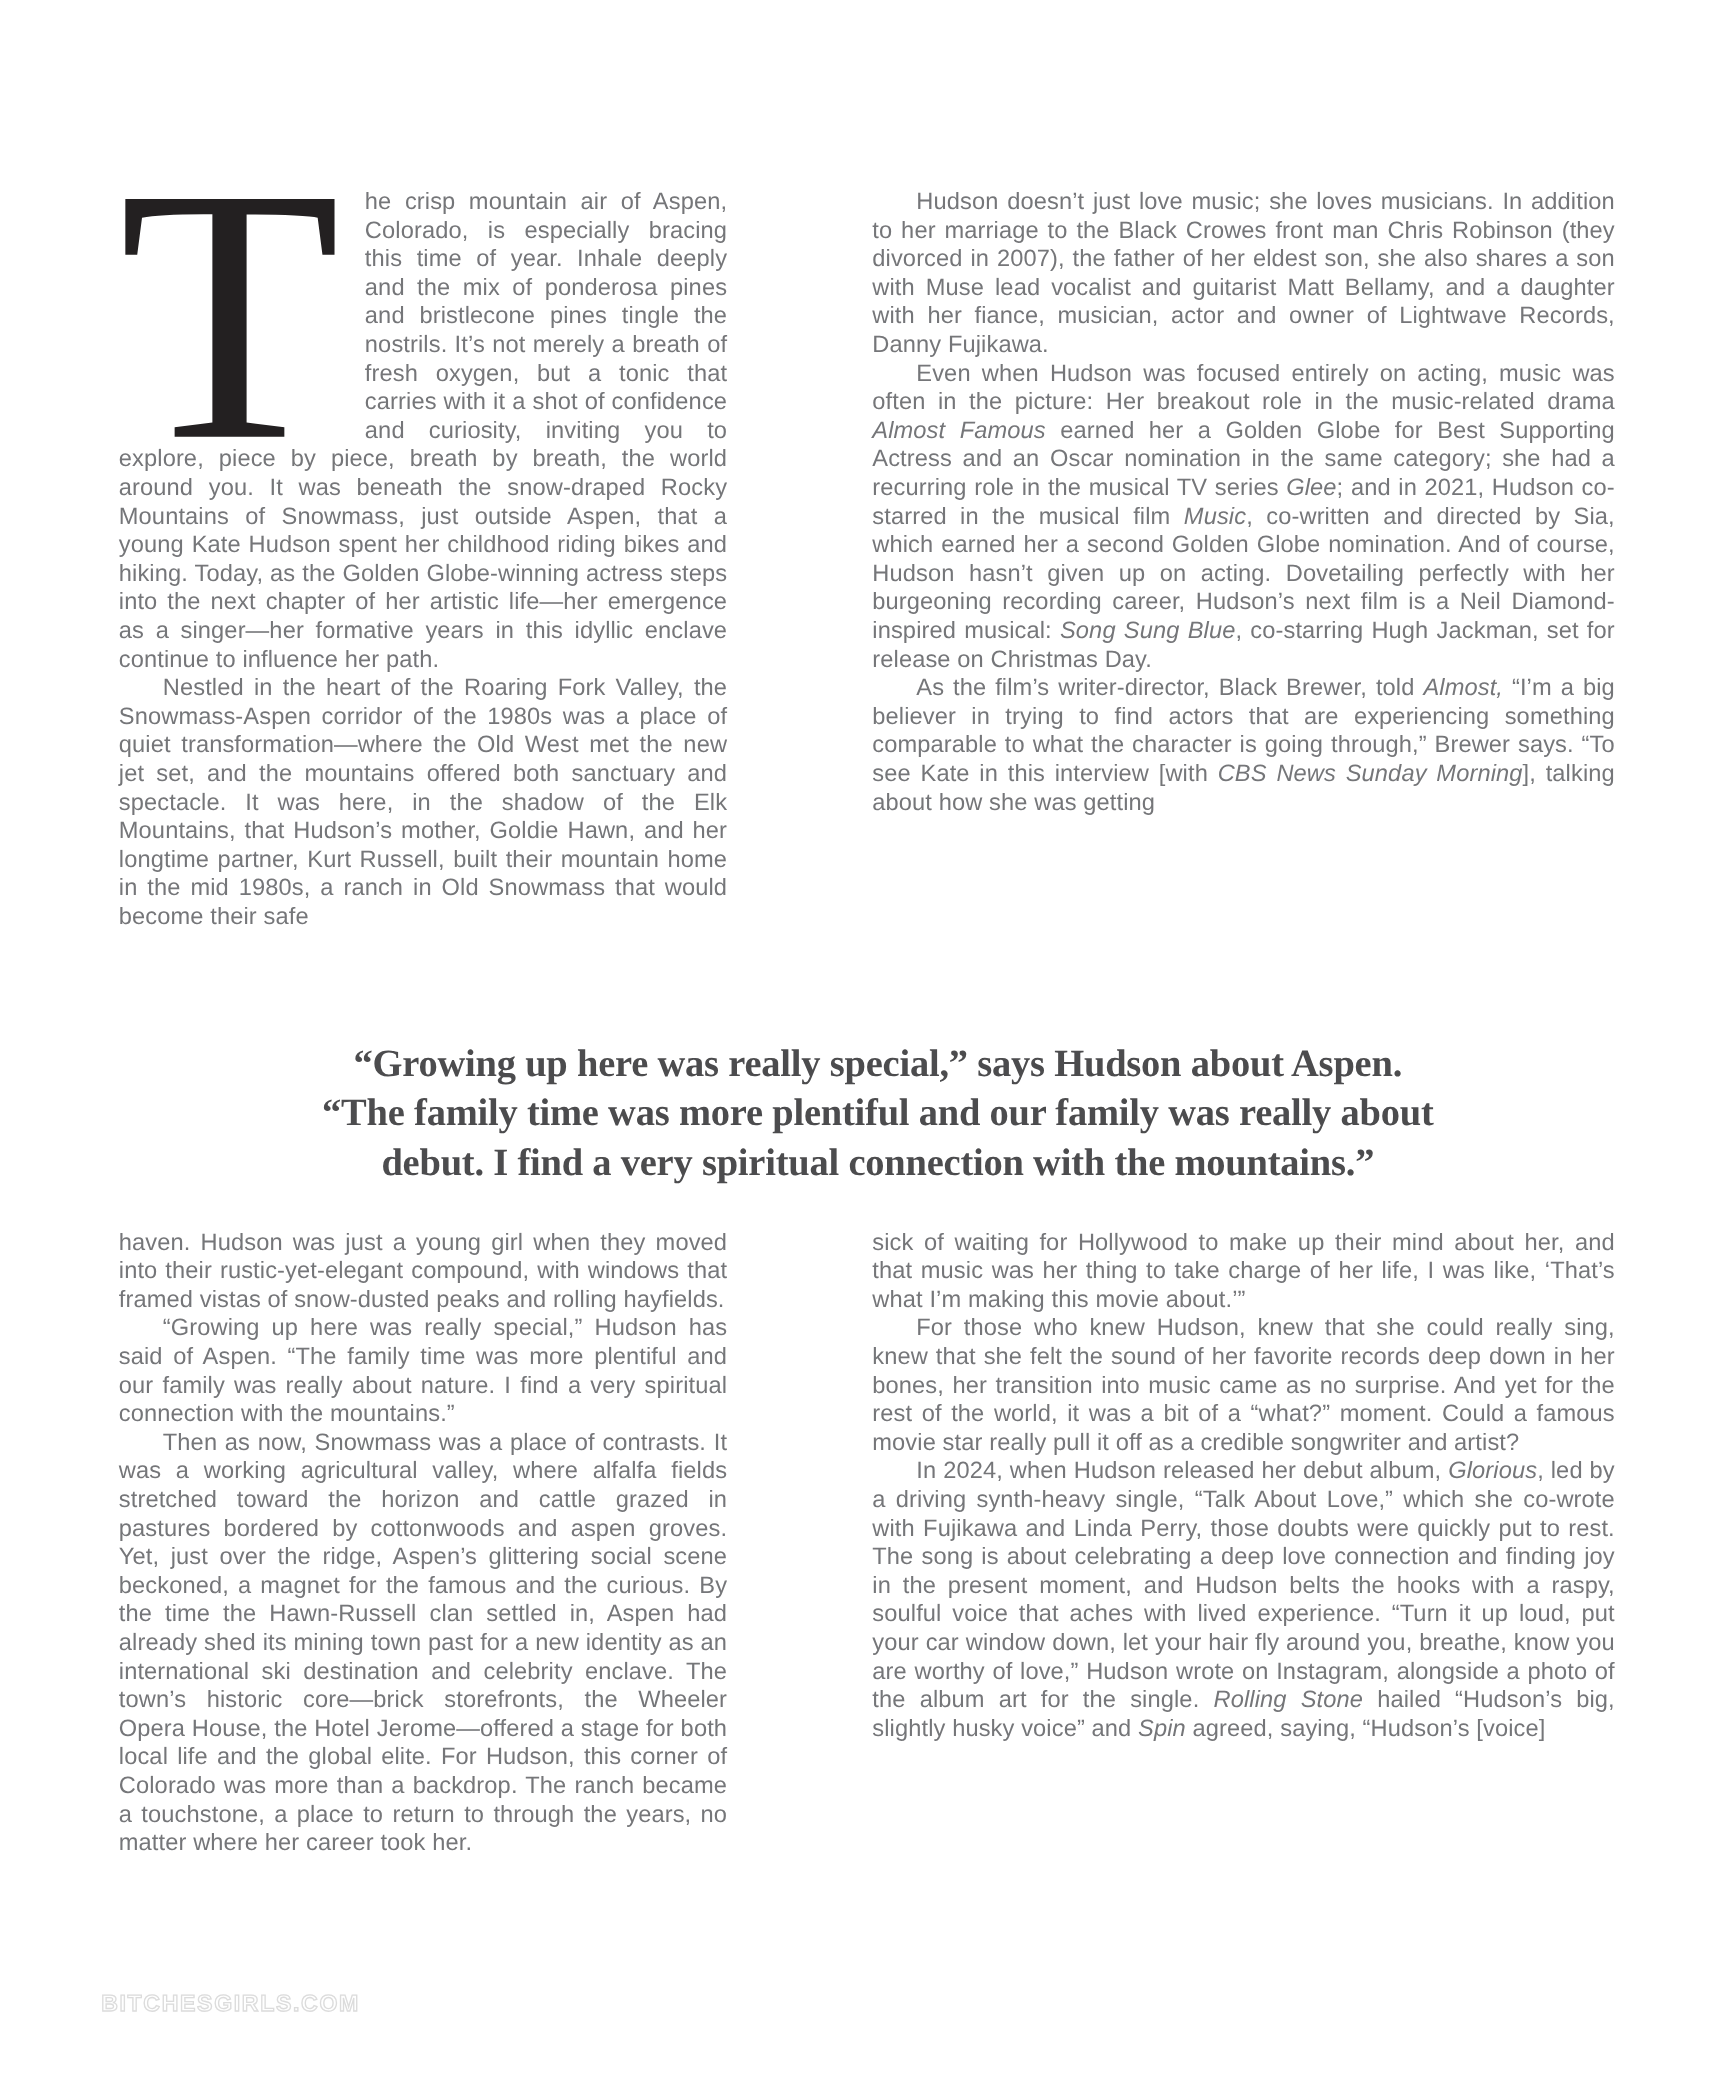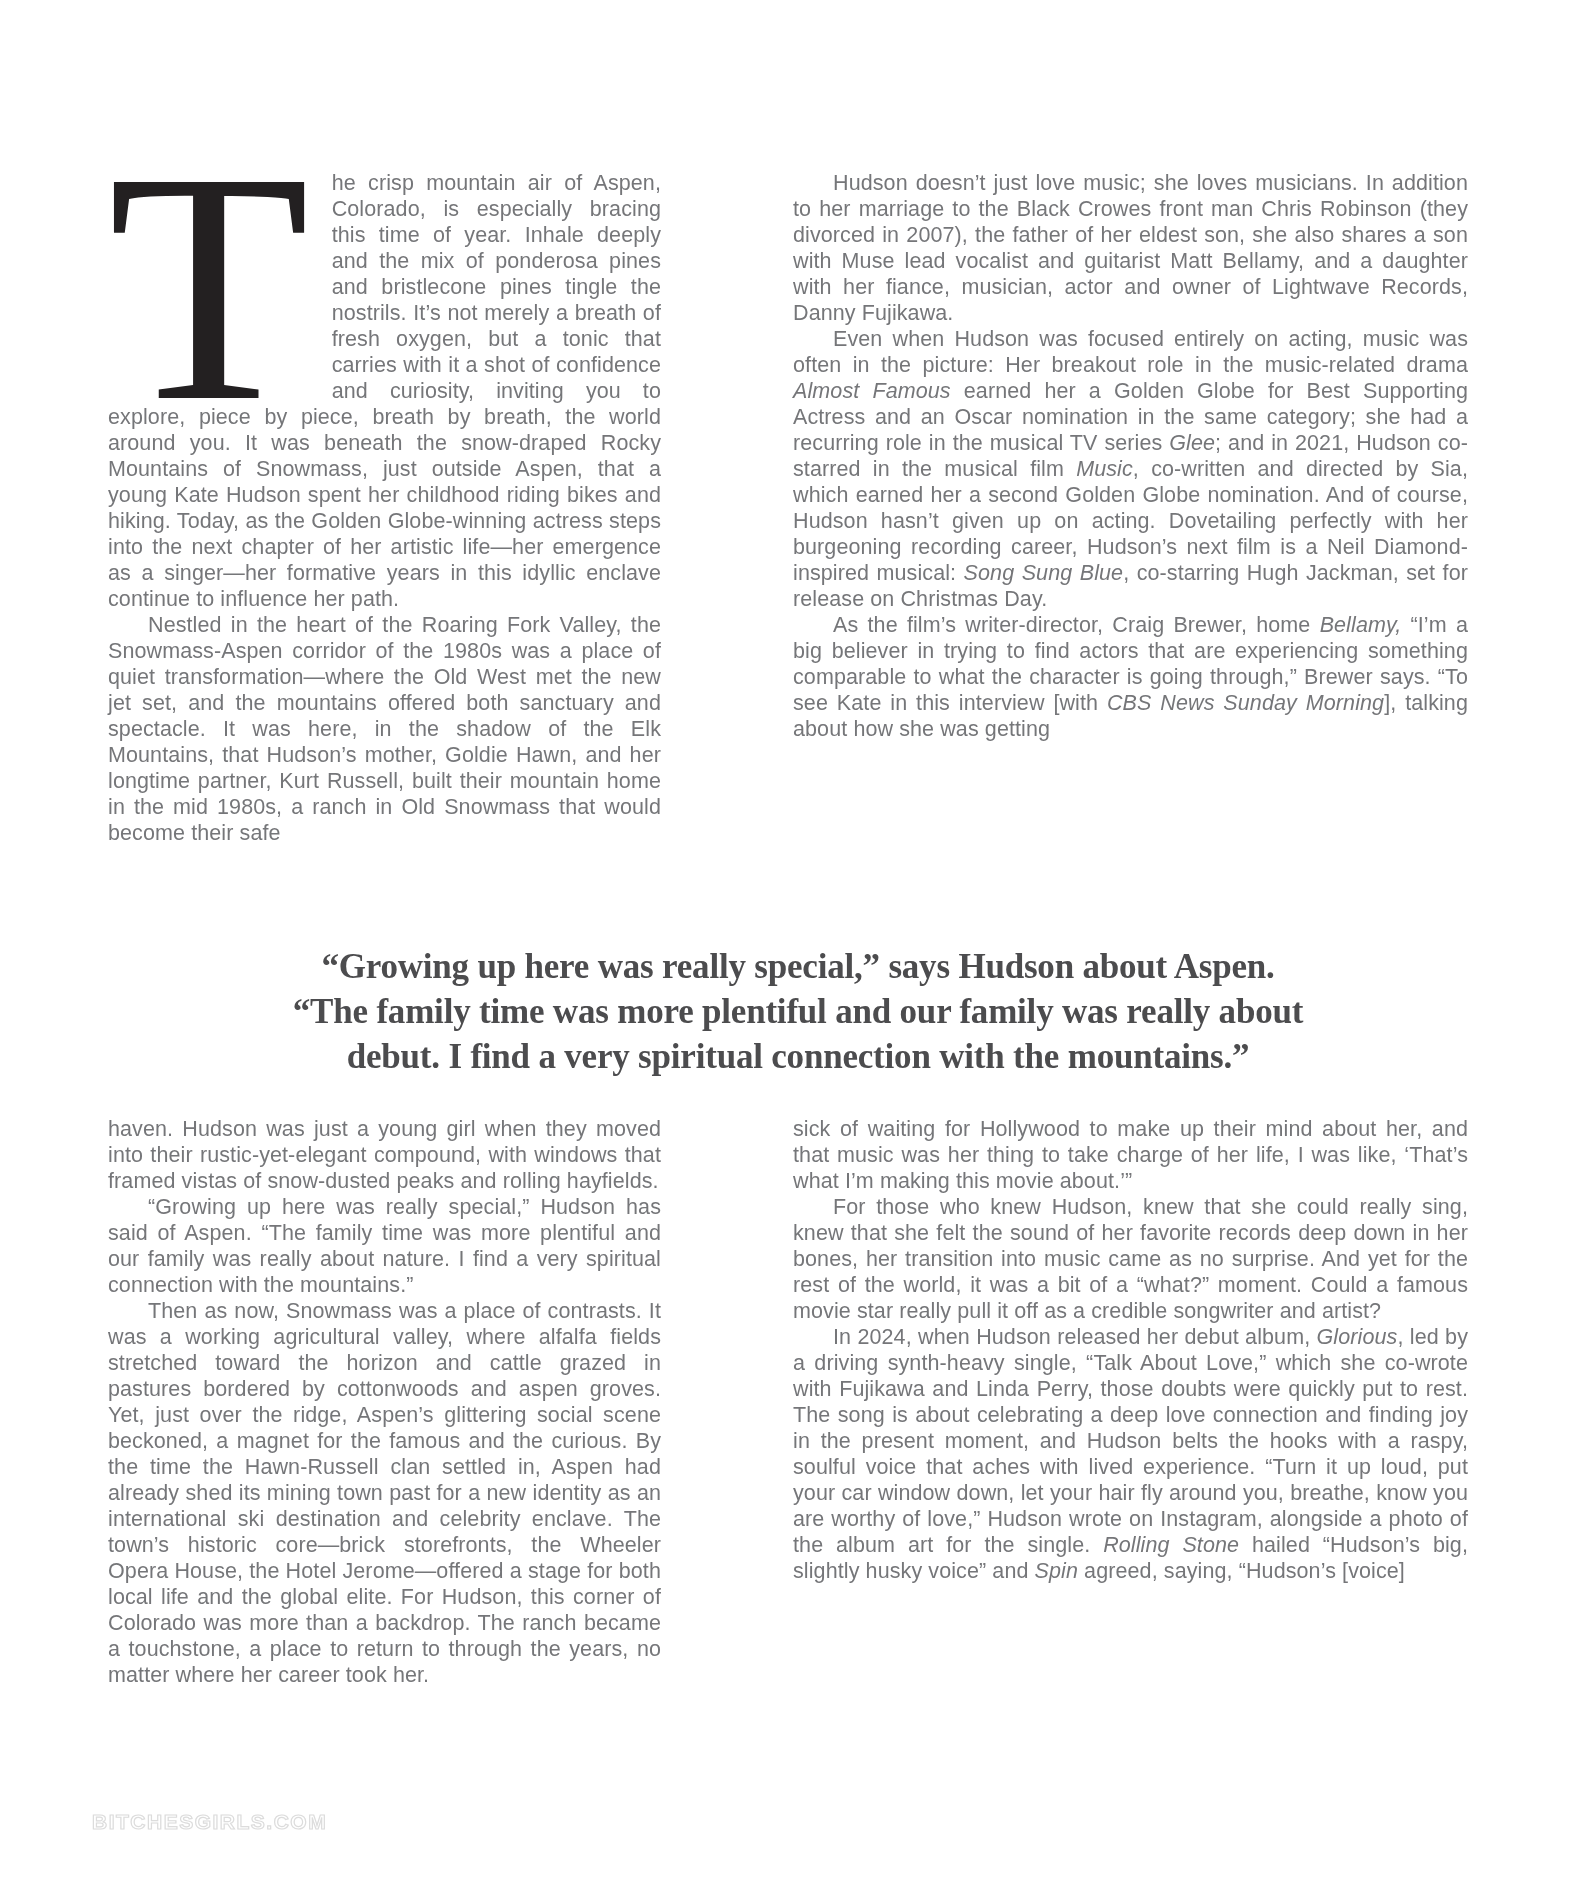--- a/index.html
+++ b/index.html
@@ -110,21 +110,21 @@
 <div class="page">
 
   <div class="columns top">
     <div class="col">
       <p><span class="dropcap">T</span><span><span>he crisp mountain air of Aspen, Colorado, is especially bracing this time of year. Inhale deeply and the mix of ponderosa pines and bristlecone pines tingle the nostrils. It’s not merely a breath of fresh oxygen, but a tonic that carries with it a shot of confidence and curiosity, inviting you to explore, piece by piece, breath by breath, the world around you. It was beneath the snow-draped Rocky Mountains of Snowmass, just outside Aspen, that a young Kate Hudson spent her childhood riding bikes and hiking. Today, as the Golden Globe-winning actress steps into the next chapter of her artistic life—her emergence as a singer—her formative years in this idyllic enclave continue to influence her path.</span></span></p>
       <p class="indent"><span>Nestled in the heart of the Roaring Fork Valley, the Snowmass-Aspen corridor of the 1980s was a place of quiet transformation—where the Old West met the new jet set, and the mountains offered both sanctuary and spectacle. It was here, in the shadow of the Elk Mountains, that Hudson’s mother, Goldie Hawn, and her longtime partner, Kurt Russell, built their mountain home in the mid 1980s, a ranch in Old Snowmass that would become their safe</span></p>
     </div>
     <div class="col">
       <p class="indent"><span>Hudson doesn’t just love music; she loves musicians. In addition to her marriage to the Black Crowes front man Chris Robinson (they divorced in 2007), the father of her eldest son, she also shares a son with Muse lead vocalist and guitarist Matt Bellamy, and a daughter with her fiance, musician, actor and owner of Lightwave Records, Danny Fujikawa.</span></p>
       <p class="indent"><span>Even when Hudson was focused entirely on acting, music was often in the picture: Her breakout role in the music-related drama </span><em>Almost Famous</em><span> earned her a Golden Globe for Best Supporting Actress and an Oscar nomination in the same category; she had a recurring role in the musical TV series </span><em>Glee</em><span>; and in 2021, Hudson co-starred in the musical film </span><em>Music</em><span>, co-written and directed by Sia, which earned her a second Golden Globe nomination. And of course, Hudson hasn’t given up on acting. Dovetailing perfectly with her burgeoning recording career, Hudson’s next film is a Neil Diamond-inspired musical: </span><em>Song Sung Blue</em><span>, co-starring Hugh Jackman, set for release on Christmas Day.</span></p>
-      <p class="indent"><span>As the film’s writer-director, Craig Brewer, home </span><em>Bellamy,</em><span> “I’m a big believer in trying to find actors that are experiencing something comparable to what the character is going through,” Brewer says. “To see Kate in this interview [with </span><em>CBS News Sunday Morning</em><span>], talking about how she was getting</span></p>
+      <p class="indent"><span>As the film’s writer-director, Black Brewer, told </span><em>Almost,</em><span> “I’m a big believer in trying to find actors that are experiencing something comparable to what the character is going through,” Brewer says. “To see Kate in this interview [with </span><em>CBS News Sunday Morning</em><span>], talking about how she was getting</span></p>
     </div>
   </div>
 
   <div class="pullquote">
     <span class="pq-line">“Growing up here was really special,” says Hudson about Aspen.</span>
     <span class="pq-line">“The family time was more plentiful and our family was really about</span>
     <span class="pq-line">debut. I find a very spiritual connection with the mountains.”</span>
   </div>
 
   <div class="columns bottom">

